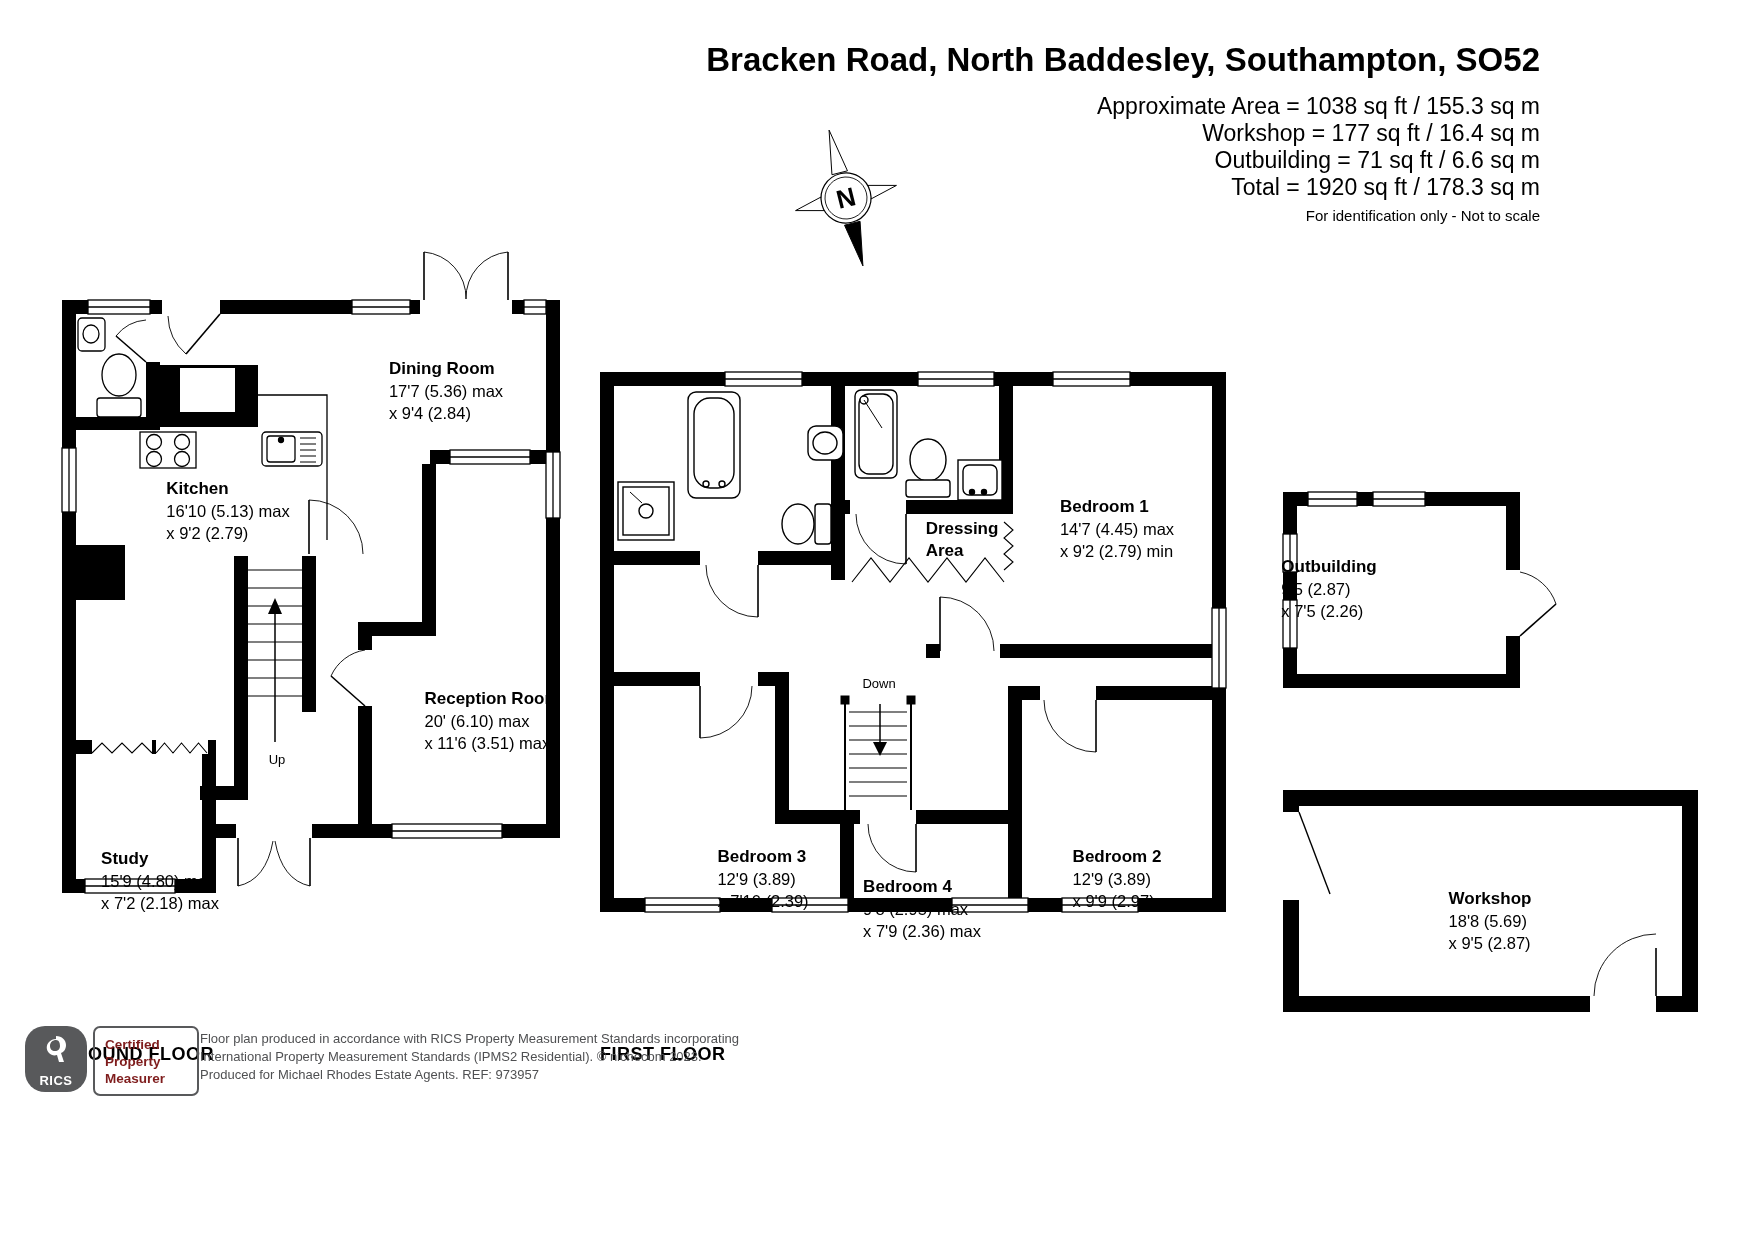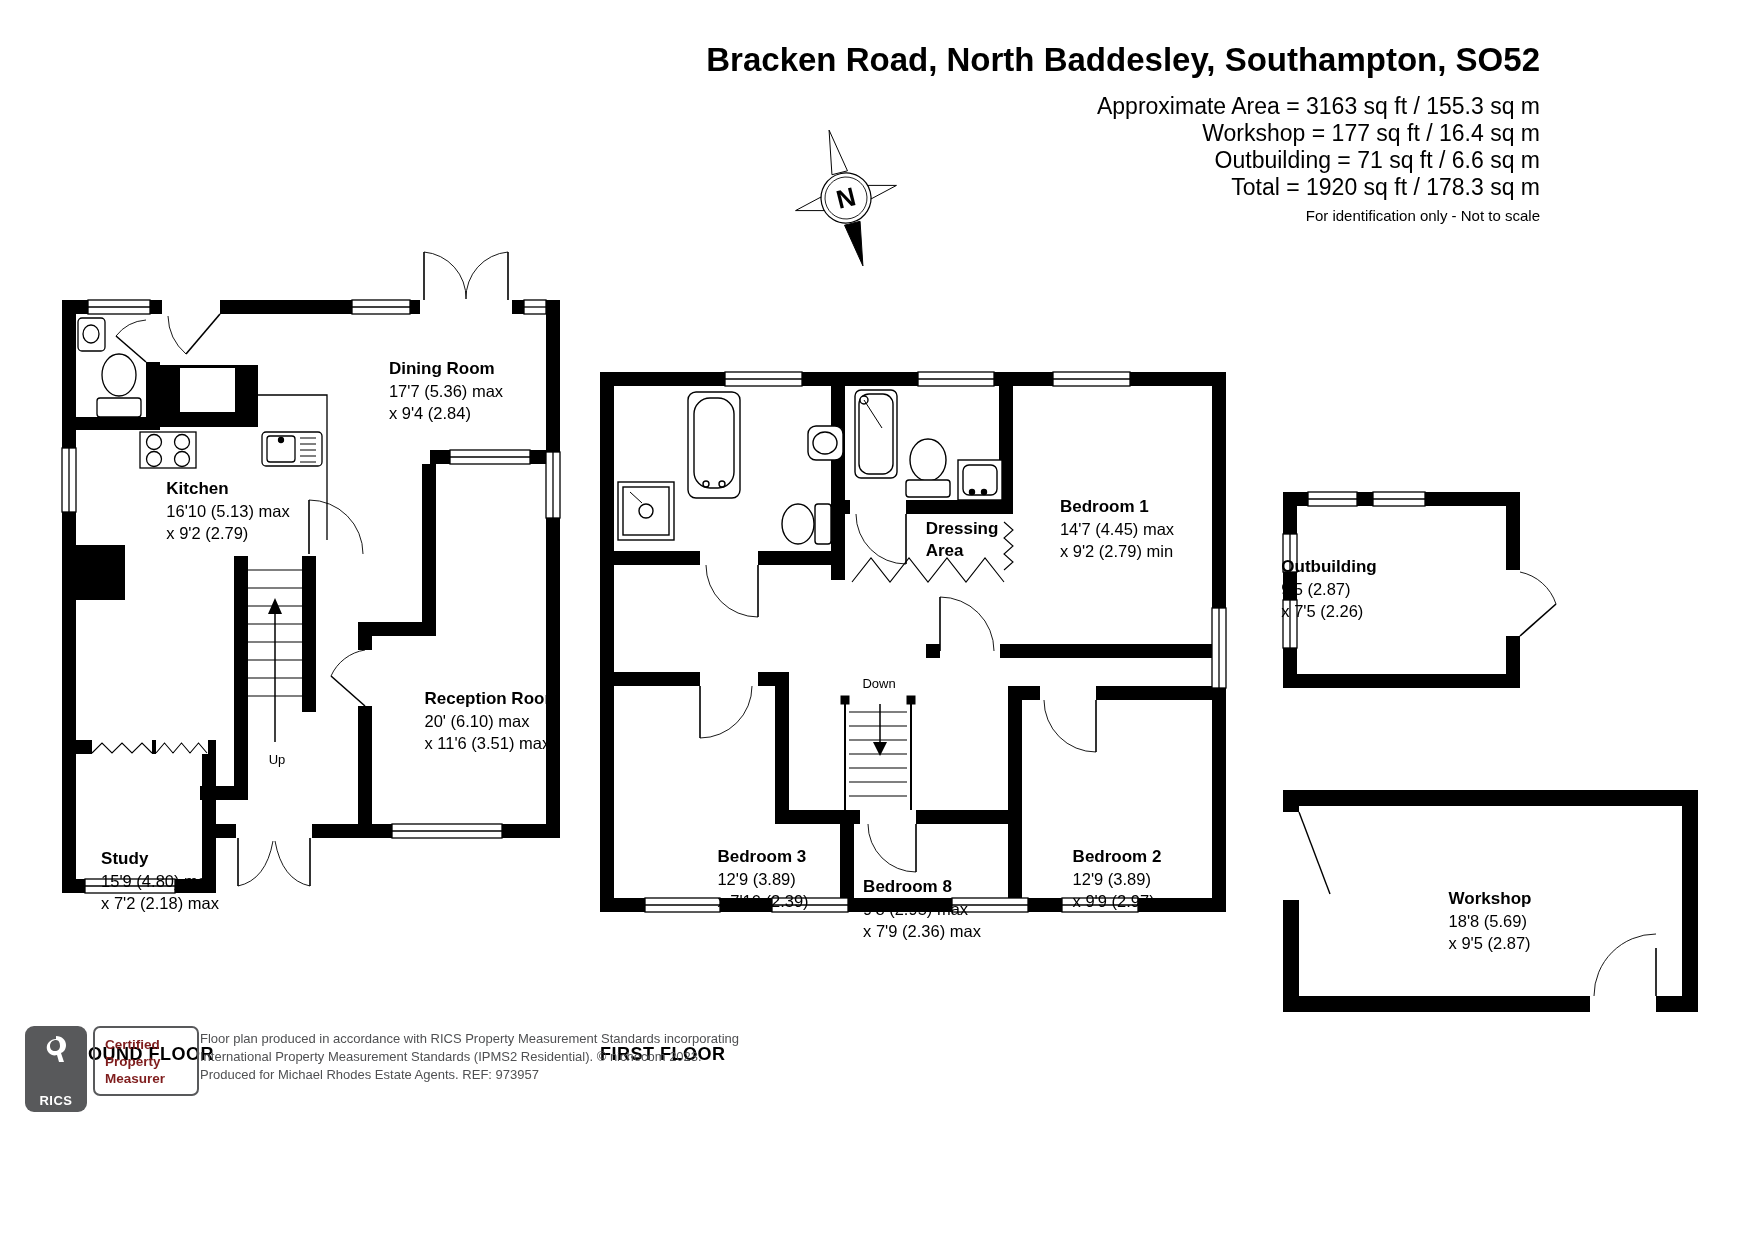--- a/index.html
+++ b/index.html
@@ -9,22 +9,22 @@
   .room-label{position:absolute;transform:translateX(-50%);text-align:left;}
   .room-name{font-weight:bold;font-size:17px;line-height:22px;white-space:pre-line;}
   .room-dims{font-size:16.5px;line-height:22px;white-space:pre-line;}
   .stair-label{position:absolute;transform:translateX(-50%);font-weight:normal;font-size:13px;}
   .floor-label{position:absolute;font-weight:bold;font-size:18px;letter-spacing:.5px;}
   #title-block{position:absolute;right:215px;top:22px;text-align:right;margin-top:19px;}
   #page-title{font-size:33px;font-weight:bold;line-height:38px;}
   .area-line{font-size:23px;line-height:27px;}
   #scale-note{font-size:15px;margin-top:6px;}
   #footer{position:absolute;left:25px;top:1026px;}
-  #rics-box{position:absolute;left:0;top:0;width:62px;height:86px;background:#58595b;
-            border-radius:9px;display:flex;flex-direction:column;align-items:center;justify-content:flex-end;}
+  #rics-box{position:absolute;left:0;top:0;width:62px;height:66px;background:#58595b;
+            border-radius:20px;display:flex;flex-direction:column;align-items:center;justify-content:flex-end;}
   #rics-text{color:#fff;font-weight:bold;font-size:13px;letter-spacing:.5px;margin-bottom:4px;}
   #rics-lion{position:absolute;top:6px;left:50%;transform:translateX(-50%);}
   #cpm-badge{position:absolute;left:68px;top:0;width:92px;height:60px;border:2.5px solid #58595b;
              border-radius:7px;padding:3px 0 3px 10px;display:flex;align-items:center;}
   #cpm-text{font-weight:bold;font-size:13.5px;line-height:17px;color:#7f1d1d;white-space:pre-line;}
   #disclaimer{position:absolute;left:175px;top:4px;width:640px;font-size:13px;line-height:18px;
               color:#4f5052;white-space:pre-line;}
 </style>
 </head>
 <body>
@@ -291,21 +291,21 @@
       <path d="M -8,26 L 8,26 L 0,70 Z" fill="#000" stroke="#000" stroke-width="0.9"></path>
       <circle cx="0" cy="0" r="25" fill="#fff" stroke="#000" stroke-width="1.2"></circle>
       <circle cx="0" cy="0" r="21" fill="none" stroke="#000" stroke-width="0.8"></circle>
       <text x="0" y="9" text-anchor="middle" font-size="26" font-weight="bold" font-family="Liberation Sans, sans-serif">N</text>
     </g>
   </svg>
 
   <div id="title-block">
     <div id="page-title">Bracken Road, North Baddesley, Southampton, SO52</div>
     <div style="margin-top:14px;">
-      <div class="area-line">Approximate Area = 3163 sq ft / 155.3 sq m</div>
+      <div class="area-line">Approximate Area = 1038 sq ft / 155.3 sq m</div>
       <div class="area-line">Workshop = 177 sq ft / 16.4 sq m</div>
       <div class="area-line">Outbuilding = 71 sq ft / 6.6 sq m</div>
       <div class="area-line">Total = 1920 sq ft / 178.3 sq m</div>
       <div id="scale-note">For identification only - Not to scale</div>
     </div>
   </div>
 
   <div class="room-label" style="left:446px;top:358px">
     <div class="room-name">Dining Room</div>
     <div class="room-dims">17'7 (5.36) max
@@ -336,21 +336,21 @@
   <div class="room-label" style="left:962px;top:518px">
     <div class="room-name">Dressing
 Area</div>
   </div>
   <div class="room-label" style="left:763px;top:846px">
     <div class="room-name">Bedroom 3</div>
     <div class="room-dims">12'9 (3.89)
 x 7'10 (2.39)</div>
   </div>
   <div class="room-label" style="left:922px;top:876px">
-    <div class="room-name">Bedroom 8</div>
+    <div class="room-name">Bedroom 4</div>
     <div class="room-dims">9'8 (2.95) max
 x 7'9 (2.36) max</div>
   </div>
   <div class="room-label" style="left:1117px;top:846px">
     <div class="room-name">Bedroom 2</div>
     <div class="room-dims">12'9 (3.89)
 x 9'9 (2.97)</div>
   </div>
   <div class="stair-label" style="left:879px;top:676px">Down</div>
 

